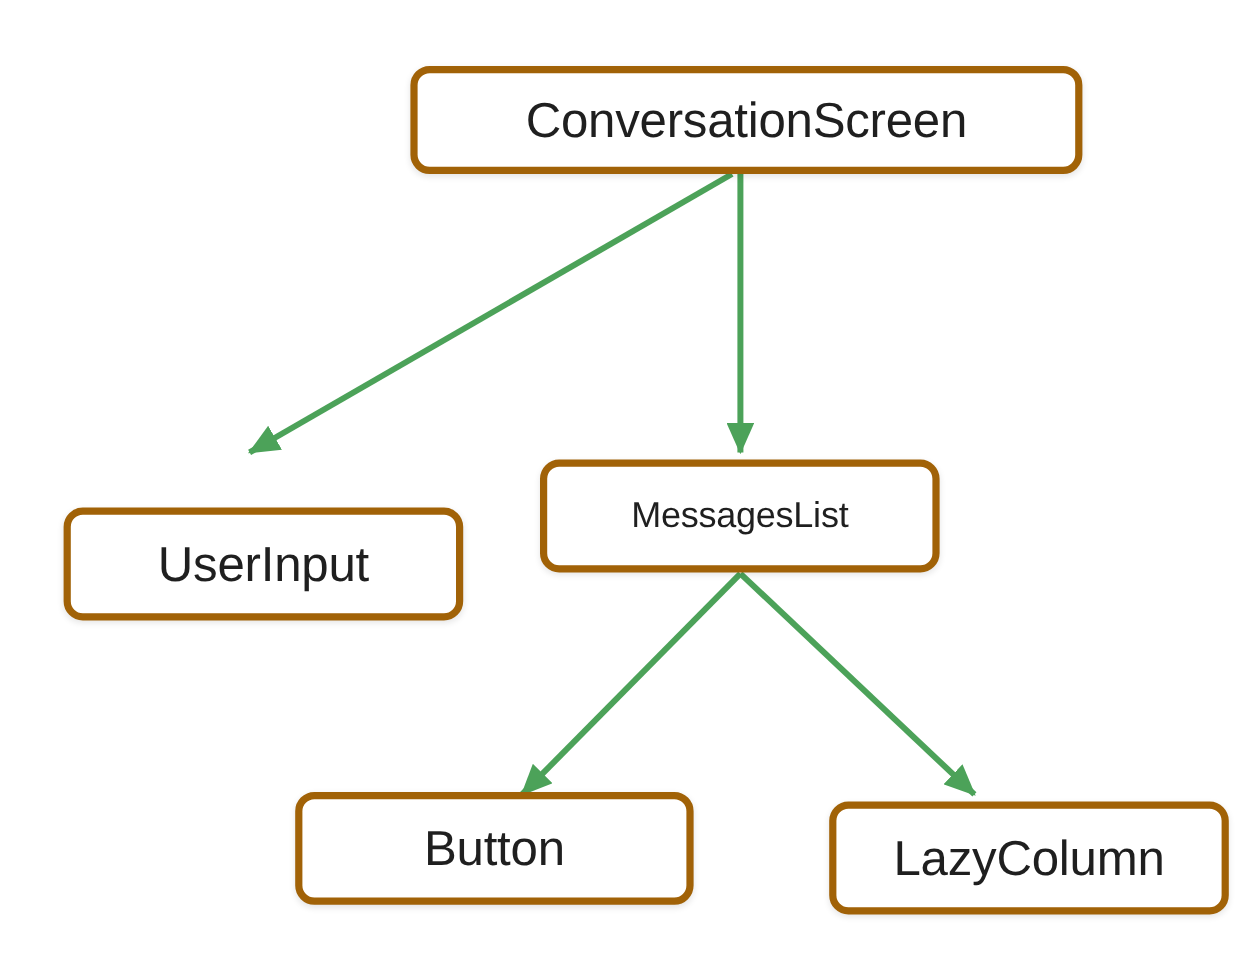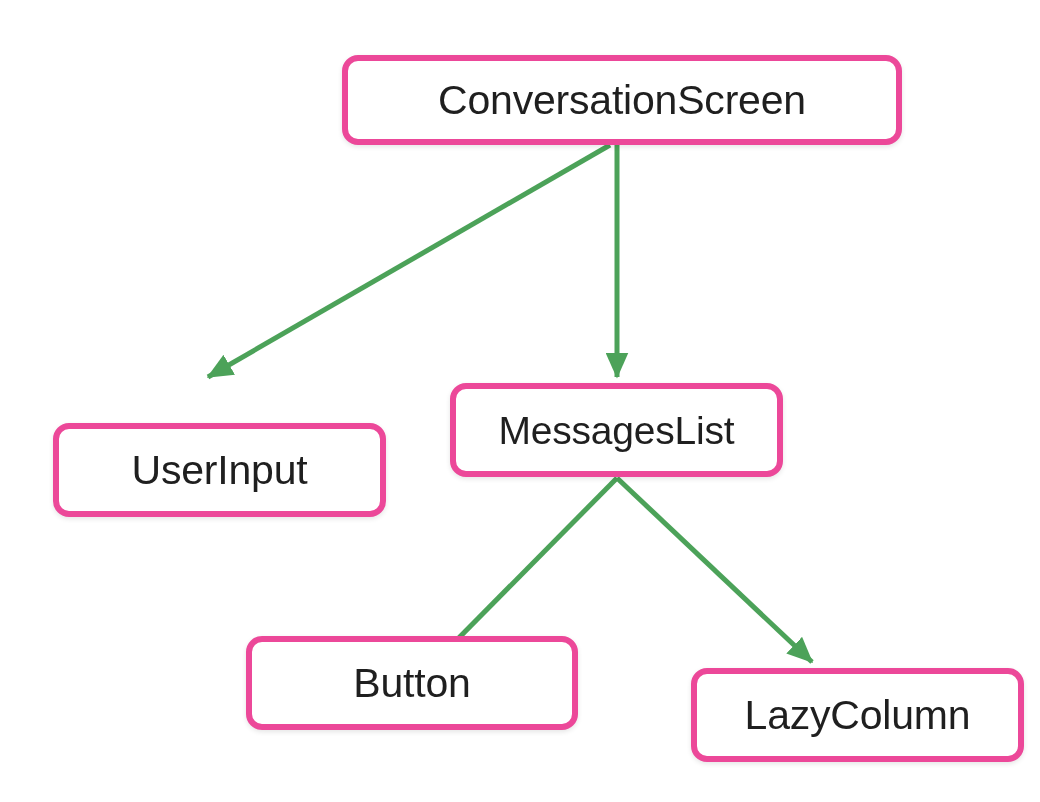--- a/index.html
+++ b/index.html
@@ -25,21 +25,21 @@
     left: 0;
     top: 0;
     width: 1040px;
     height: 802px;
     pointer-events: none;
   }
   .node {
     position: absolute;
     box-sizing: border-box;
     background: #ffffff;
-    border: 6px solid #ec4899;
+    border: 6px solid #a16207;
     border-radius: 16px;
     display: flex;
     align-items: center;
     justify-content: center;
     box-shadow: 0 2px 5px rgba(0,0,0,0.10);
     z-index: 2;
   }
   .node-label {
     font-family: "Liberation Sans", sans-serif;
     font-weight: 400;
@@ -54,24 +54,24 @@
   }
   #node-conversationscreen .node-label { font-size: 41px; }
   
   #node-userinput {
     left: 53px;   top: 383px;  width: 333px; height: 94px; margin-top: 40px;
   }
   #node-userinput .node-label { font-size: 41px; }
   #node-messageslist {
     left: 450px;  top: 383px;  width: 333px; height: 94px;
   }
-  #node-messageslist .node-label { font-size: 39px; }
+  #node-messageslist .node-label { font-size: 30px; }
   
   #node-button {
-    left: 246px;  top: 636px;  width: 332px; height: 94px;
+    left: 246px;  top: 660px;  width: 332px; height: 94px;
   }
   #node-button .node-label { font-size: 41px; }
   #node-lazycolumn {
     left: 667px;  top: 668px;  width: 333px; height: 94px; margin-left: 24px;
   }
   #node-lazycolumn .node-label { font-size: 41px; }
 </style>
 </head>
 <body>
 

